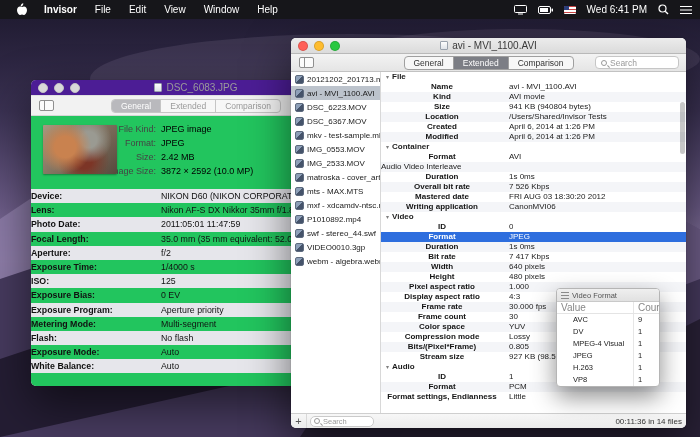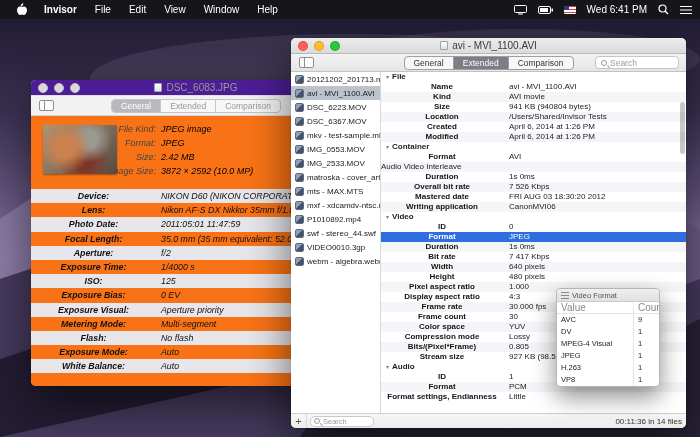--- a/index.html
+++ b/index.html
@@ -47,35 +47,35 @@
 
   
   #win-left { left:31px; top:80px; width:330px; height:306px; z-index:10; }
   #win-left .titlebar { height:16px; background:#4c1d95; border-bottom:1px solid #e0e0e0; }
   #win-left .title { color:#9a9a9a; }
   #win-left .light { background:#d9d9d9; border-color:#c2c2c2; }
   #win-left .toolbar { height:20px; background:#f2f2f2; border-bottom:1px solid #d6d6d6; }
   #win-left .seggroup { border-color:#c5c5c5; }
   #win-left .seg { color:#9a9a9a; border-color:#c5c5c5; }
   #win-left .seg.active { background:#b9b9bd; color:#fff; }
-  .lw-content { position:relative; background:#f97316; height:270px; padding-top:6px;font-style:italic; }
+  .lw-content { position:relative; background:#22c55e; height:270px; padding-top:6px; }
   .thumb { position:absolute; left:12px; top:9px; width:74px; height:49px; border-radius:1px;
     box-shadow:0 1px 2px rgba(0,0,0,.35);
     background:
       radial-gradient(circle at 30% 45%, #c9824f 0 18%, transparent 45%),
       radial-gradient(circle at 62% 30%, #9a9a92 0 14%, transparent 40%),
       radial-gradient(circle at 55% 72%, #7c3526 0 16%, transparent 48%),
       linear-gradient(135deg,#a8977f,#57493d); }
   .i-row { display:flex; height:14px; line-height:14px; font-size:9px; }
   .i-label { width:130px; flex:none; text-align:right; color:#444; padding-right:5px; }
   .i-val { color:#000; white-space:nowrap; }
   .exif { margin-top:11px; }
   .x-row { display:flex; height:14.2px; line-height:14.2px; font-size:8.8px; }
   .x-row.stripe { background:#e6e6eb; }
-  .x-label { width:130px; flex:none; text-align:center; font-weight:bold; color:#111; padding-right:5px; }
+  .x-label { width:130px; flex:none; text-align:left; font-weight:bold; color:#111; padding-right:5px; }
   .x-val { color:#111; white-space:nowrap; }
 
   
   #win-right { left:291px; top:38px; width:395px; height:390px; z-index:20; background:#fff; }
   #win-right .titlebar { height:16px; background:linear-gradient(#ececec,#dbdbdb); border-bottom:1px solid #b9b9b9; }
   #win-right .title { color:#3a3a3a; }
   .lt-red { background:#ff5f57; } .lt-yel { background:#febc2e; } .lt-grn { background:#28c840; }
   #win-right .toolbar { height:18px; background:linear-gradient(#f3f3f3,#e5e5e5); }
   #win-right .searchbox { position:absolute; right:7px; width:84px; }
   .rw-body { display:flex; height:341px; }
@@ -104,21 +104,21 @@
     background:#fff; display:flex; align-items:center; gap:3px; font-size:7.5px; color:#9a9a9a; padding:0 3px; flex:none; }
   .bbar-status { margin-left:auto; padding-right:4px; color:#333; }
 
   
   .stats { position:absolute; left:556px; top:288px; width:104px; z-index:30; background:#fff;
     border:1px solid #b5b5b5; border-radius:4px; overflow:hidden; box-shadow:0 10px 24px rgba(0,0,0,.45); }
   .stats-tb { height:13px; background:linear-gradient(#efefef,#e1e1e1); border-bottom:1px solid #c9c9c9;
     display:flex; align-items:center; gap:3px; padding:0 4px; font-size:7.5px; color:#555; }
   .list-ic { width:8px; height:7px; background:repeating-linear-gradient(180deg,#8a8a8a 0 1px,transparent 1px 3px); flex:none; }
   .stats-head { display:flex; height:12px; line-height:12px; font-size:10px; color:#888; border-bottom:1px solid #e4e4e4; }
-  .stats-row { display:flex; height:12px; line-height:12px; font-size:7.5px; color:#222; }
+  .stats-row { display:flex; height:12px; line-height:12px; font-size:7.5px; color:#222;padding-left:12px; }
   .s-val { flex:1; padding-left:4px; border-right:1px solid #e6e6e6; white-space:nowrap; overflow:hidden; }
   .s-cnt { width:25px; flex:none; padding-left:4px; }
 </style>
 </head>
 <body>
 
 <div id="stage">
 
   <div class="desktop">
     <svg viewBox="0 0 700 418" preserveAspectRatio="none">
@@ -231,21 +231,21 @@
           </div>
           <div class="x-row stripe">
             <span class="x-label">ISO:</span>
             <span class="x-val">125</span>
           </div>
           <div class="x-row">
             <span class="x-label">Exposure Bias:</span>
             <span class="x-val">0 EV</span>
           </div>
           <div class="x-row stripe">
-            <span class="x-label">Exposure Visual:</span>
+            <span class="x-label">Exposure Program:</span>
             <span class="x-val">Aperture priority</span>
           </div>
           <div class="x-row">
             <span class="x-label">Metering Mode:</span>
             <span class="x-val">Multi-segment</span>
           </div>
           <div class="x-row stripe">
             <span class="x-label">Flash:</span>
             <span class="x-val">No flash</span>
           </div>

